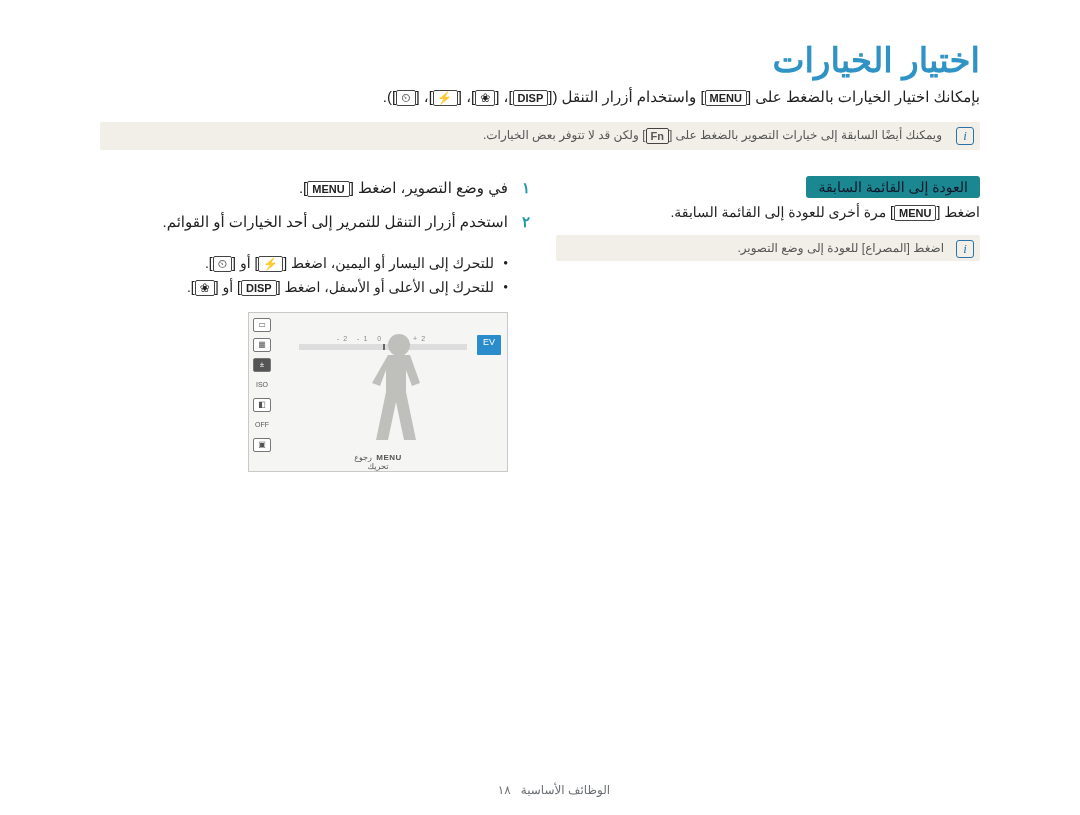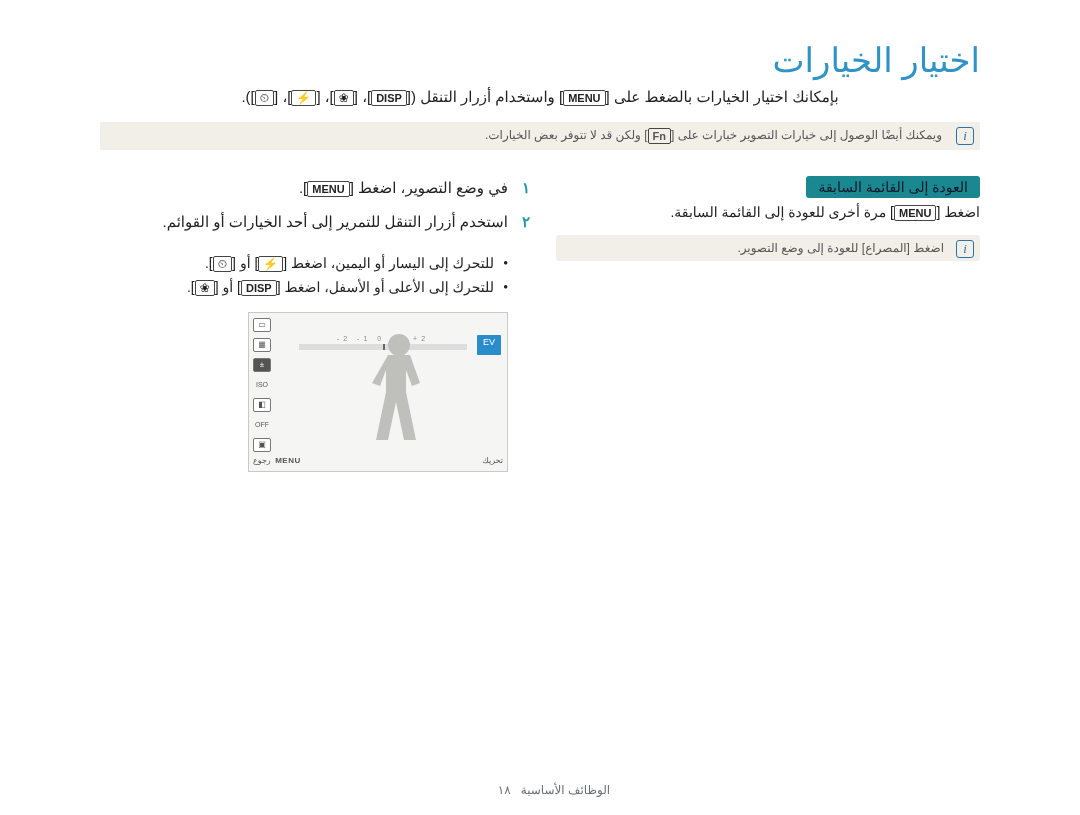--- a/index.html
+++ b/index.html
@@ -22,28 +22,28 @@
   }
   .page{
     width:var(--page-w);
     height:var(--page-h);
     margin:0 auto;
     position:relative;
     padding:40px 100px 0 100px;
   }
   h1.title{
     font-size:34px;
-    font-weight:400;
+    font-weight:700;
     color:var(--blue);
     text-align:right;
     margin:0 0 8px 0;
     letter-spacing:-1px;
   }
   .intro-line{
-    text-align:center;
+    text-align:right;
     font-size:15px;
     margin-bottom:16px;
     direction:rtl;
   }
   .boxed{
     display:inline-block;
     border:1px solid #444;
     border-radius:2px;
     padding:0 4px;
     font-family:Arial,sans-serif;
@@ -157,21 +157,21 @@
   .ev-box{
     position:absolute;right:6px;top:22px;
     width:24px;height:20px;
     background:var(--ev-highlight);
     color:#fff;font-size:9px;line-height:14px;text-align:center;
     border-radius:1px;
   }
   .screen .bottom{
     position:absolute;bottom:2px;left:4px;right:4px;height:16px;
     display:flex;justify-content:space-between;align-items:center;
-    font-size:8px;color:#555;
+    font-size:8px;color:#555;flex-direction:column;
   }
   .screen .bottom span{direction:rtl;}
   .bottom-menu{font-weight:700;letter-spacing:.5px;}
 
   
   .prev-head{
     background:var(--teal-dark);
     color:#0f172a;
     font-size:14px;
     padding:3px 12px;
@@ -212,21 +212,21 @@
 <div class="page">
 
   <h1 class="title">اختيار الخيارات</h1>
 
   <div class="intro-line">
     <span>بإمكانك اختيار الخيارات بالضغط على [</span><span class="boxed">MENU</span><span>] واستخدام أزرار التنقل ([</span><span class="boxed">DISP</span><span>]، [</span><span class="boxed sym">❀</span><span>]، [</span><span class="boxed sym">⚡</span><span>]، [</span><span class="boxed sym">⏲</span><span>]).</span>
   </div>
 
   <div class="note-bar">
     <span class="info-icon">i</span>
-    <span>ويمكنك أيضًا الوصول إلى خيارات التصوير خيارات على [</span><span class="boxed">Fn</span><span>] ولكن قد لا تتوفر بعض الخيارات.</span>
+    <span>ويمكنك أيضًا السابقة إلى خيارات التصوير بالضغط على [</span><span class="boxed">Fn</span><span>] ولكن قد لا تتوفر بعض الخيارات.</span>
   </div>
 
   <div class="cols">
 
     <div class="col-right">
 
       <div class="step">
         <span class="step-num">١</span>
         <span>في وضع التصوير، اضغط [</span><span class="boxed">MENU</span><span>].</span>
       </div>

